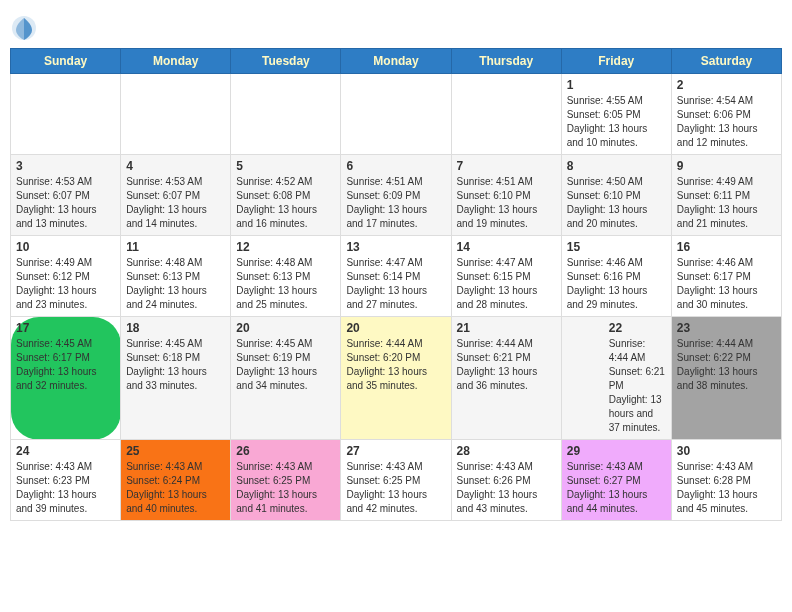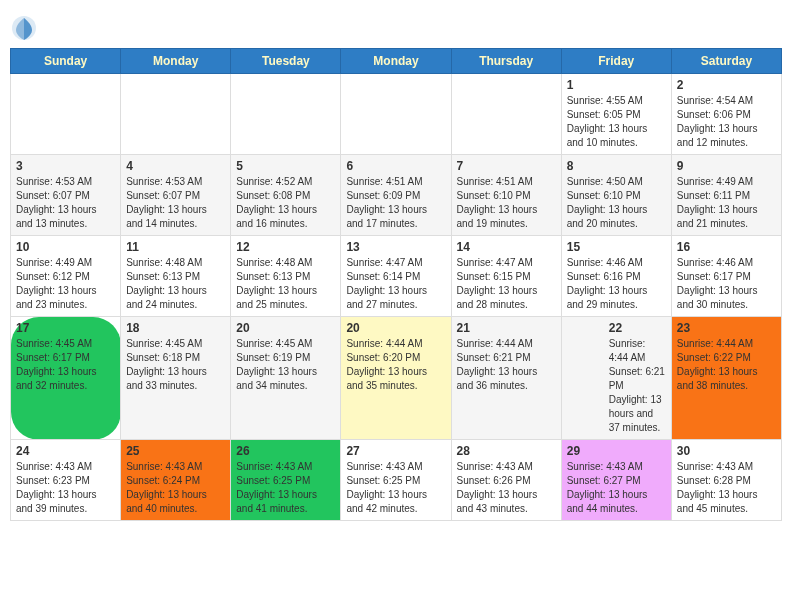--- a/index.html
+++ b/index.html
@@ -220,35 +220,35 @@
           <div class="day-info">Sunrise: 4:44 AM<br>Sunset: 6:20 PM<br>Daylight: 13 hours and 35 minutes.</div>
         </td>
         <td style="background: rgb(245, 245, 245);">
           <span class="day-num">21</span>
           <div class="day-info">Sunrise: 4:44 AM<br>Sunset: 6:21 PM<br>Daylight: 13 hours and 36 minutes.</div>
         </td>
         <td style="background: rgb(245, 245, 245); padding-left: 47px;">
           <span class="day-num">22</span>
           <div class="day-info">Sunrise: 4:44 AM<br>Sunset: 6:21 PM<br>Daylight: 13 hours and 37 minutes.</div>
         </td>
-        <td style="background: #f97316;">
+        <td style="background: #a3a3a3;">
           <span class="day-num">23</span>
           <div class="day-info">Sunrise: 4:44 AM<br>Sunset: 6:22 PM<br>Daylight: 13 hours and 38 minutes.</div>
         </td>
       </tr>
       <tr>
         <td style="background: rgb(255, 255, 255);">
           <span class="day-num">24</span>
           <div class="day-info">Sunrise: 4:43 AM<br>Sunset: 6:23 PM<br>Daylight: 13 hours and 39 minutes.</div>
         </td>
         <td style="background: #f97316;">
           <span class="day-num">25</span>
           <div class="day-info">Sunrise: 4:43 AM<br>Sunset: 6:24 PM<br>Daylight: 13 hours and 40 minutes.</div>
         </td>
-        <td style="background: #22c55e; margin-top: 24px;">
+        <td style="background: #f9a8d4; margin-top: 24px;">
           <span class="day-num">26</span>
           <div class="day-info">Sunrise: 4:43 AM<br>Sunset: 6:25 PM<br>Daylight: 13 hours and 41 minutes.</div>
         </td>
         <td style="background: rgb(255, 255, 255);">
           <span class="day-num">27</span>
           <div class="day-info">Sunrise: 4:43 AM<br>Sunset: 6:25 PM<br>Daylight: 13 hours and 42 minutes.</div>
         </td>
         <td style="background: rgb(255, 255, 255);">
           <span class="day-num">28</span>
           <div class="day-info">Sunrise: 4:43 AM<br>Sunset: 6:26 PM<br>Daylight: 13 hours and 43 minutes.</div>

